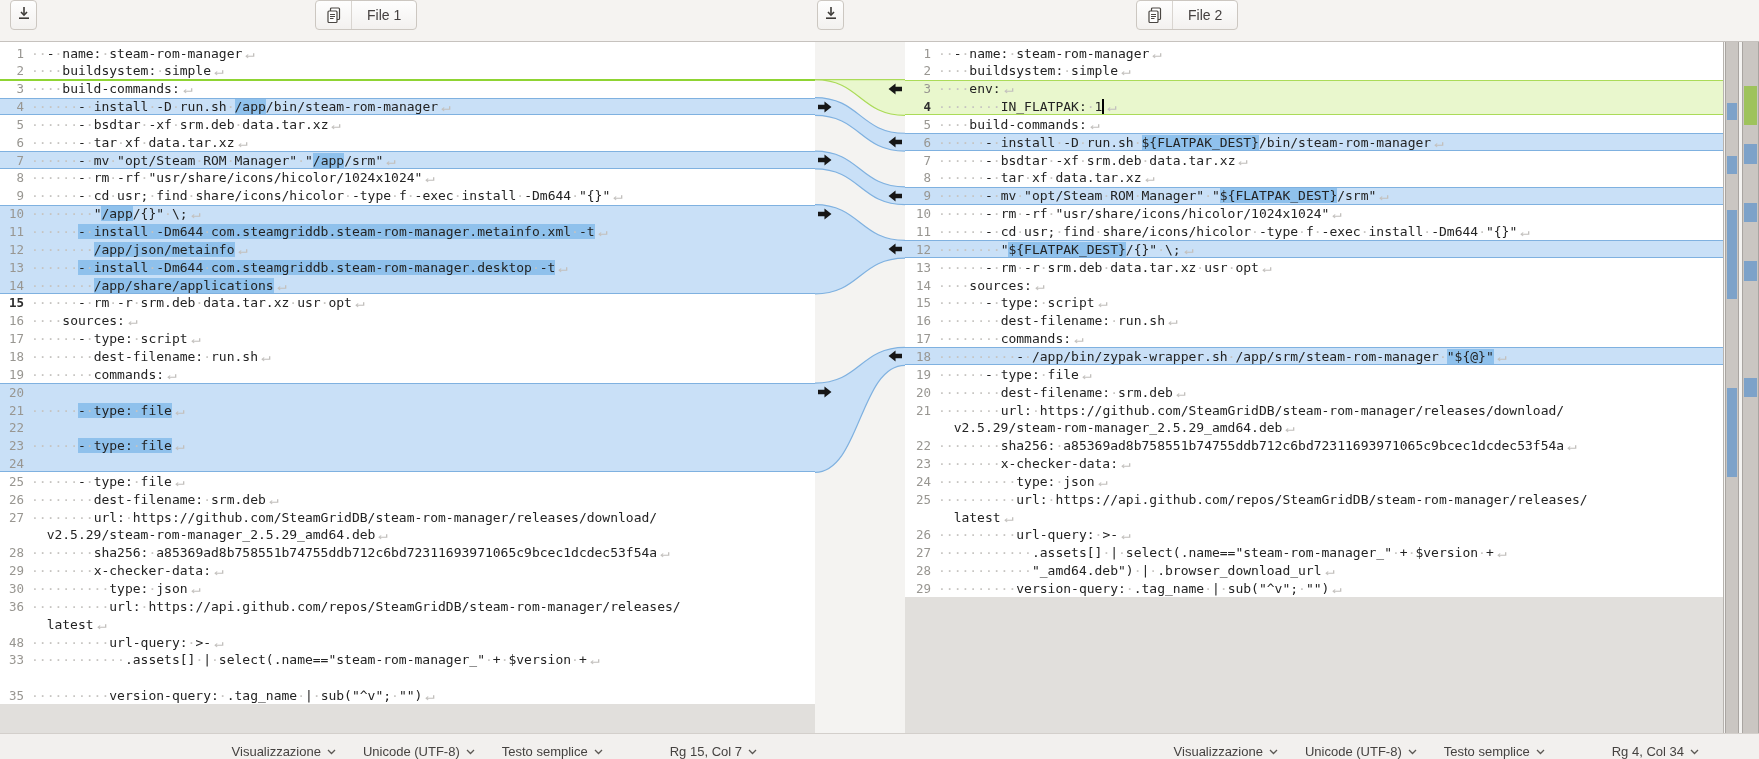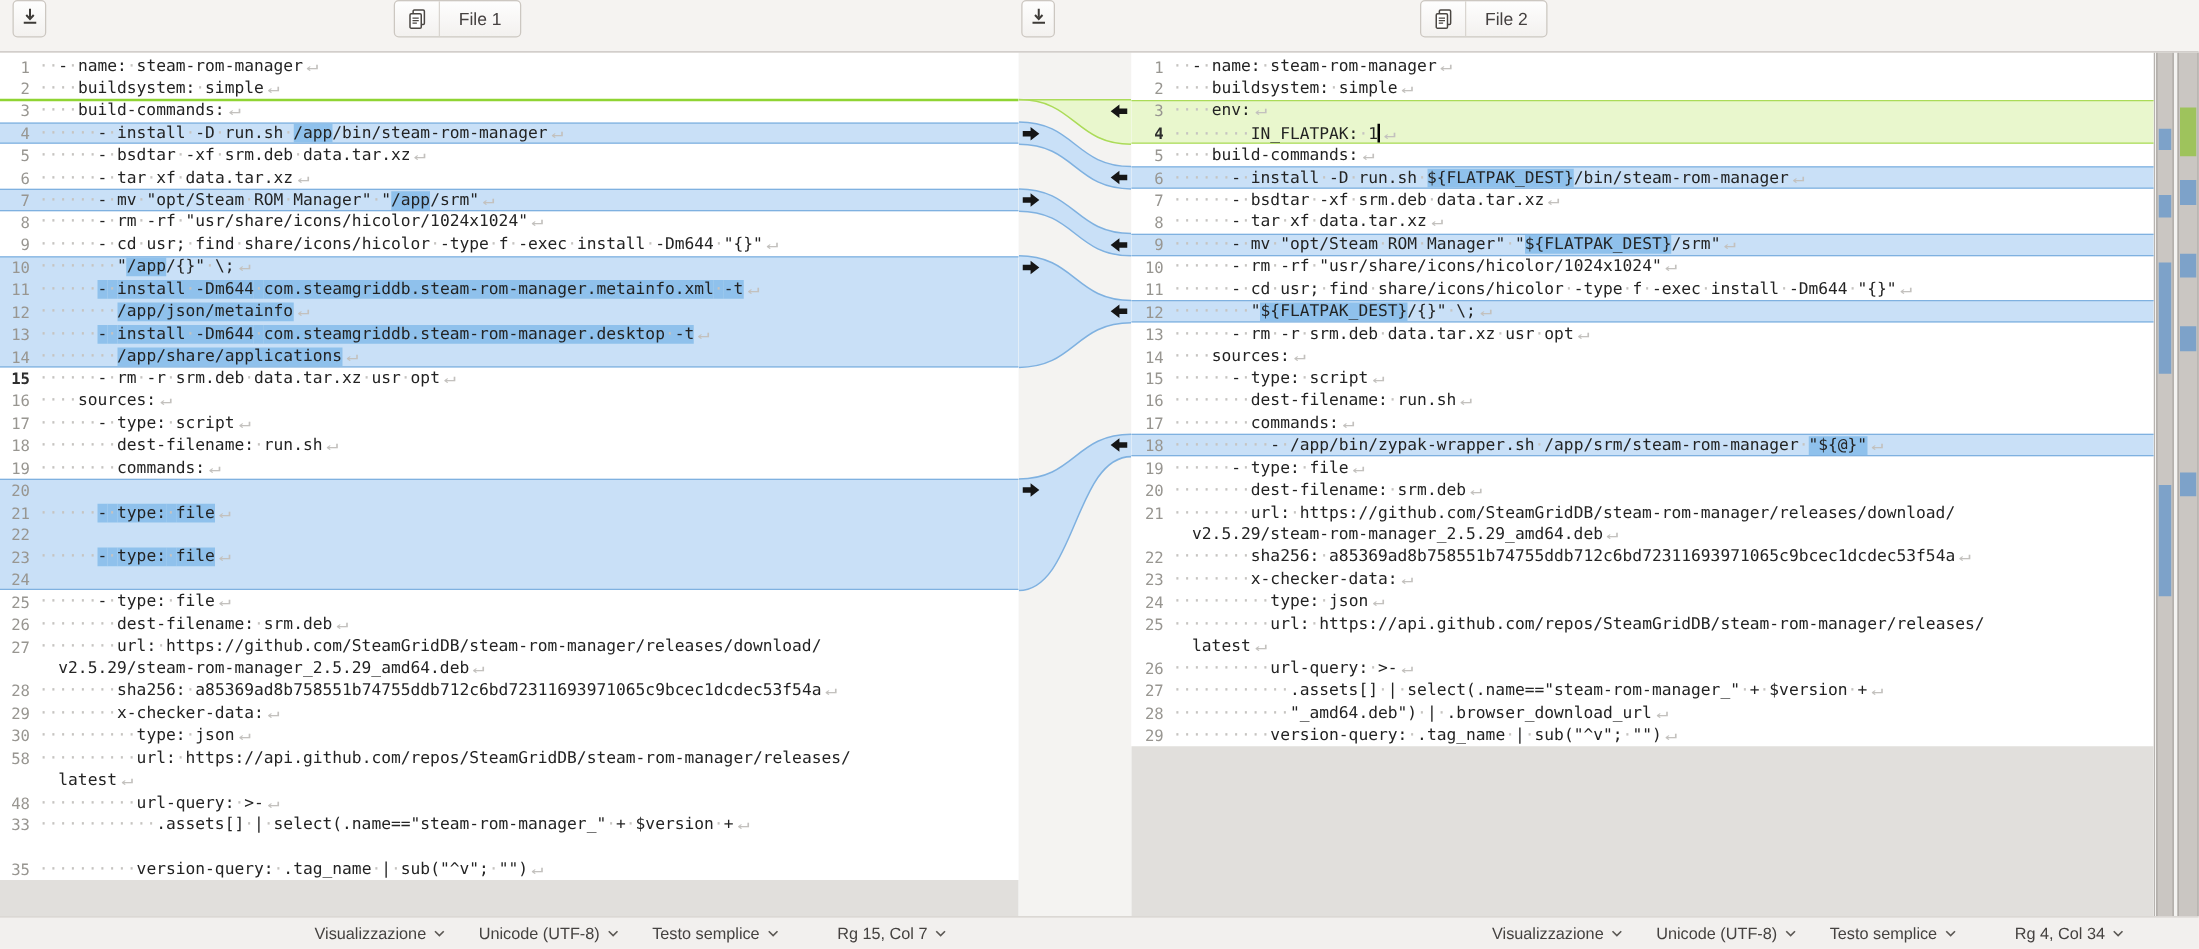--- a/index.html
+++ b/index.html
@@ -43,25 +43,25 @@
   .mapbar{position:absolute;top:0;height:691px;background:#cac6c2;border-left:1px solid #a9a5a1;
     border-right:1px solid #a9a5a1;box-sizing:border-box}
   #mapA{left:1725px;width:14px}
   #mapB{left:1742px;width:17px}
   .seg{position:absolute;left:1px;right:1px}
   .seg.blue{background:var(--map-blue)}
   .seg.green{background:var(--map-green)}
   
   .statusbar{position:absolute;left:0;bottom:0;width:1759px;height:26px;background:#f2f0ee;
     border-top:1px solid #d3cfcb;box-sizing:border-box;display:flex;font-size:13px;color:#454240;z-index:5}
-  .sgroup{display:flex;align-items:center;justify-content:flex-end;gap:27px;box-sizing:border-box;height:100%}
+  .sgroup{display:flex;align-items:flex-end;justify-content:flex-end;gap:27px;box-sizing:border-box;height:100%}
   .sgroup.lft{width:815px;padding-right:58px}
   .sgroup.rgt{flex:1;padding-right:60px}
   .sitem{display:flex;align-items:center;gap:6px;cursor:default}
-  .sitem.pos{margin-left:20px}
+  .sitem.pos{margin-left:40px}
 </style>
 </head>
 <body>
 
 <div class="toolbar">
   <div class="tbtn savebtn" style="left:10px">
     <span>
       <svg width="16" height="16" viewBox="0 0 16 16">
           <g stroke="#3d3a37" stroke-width="1.6" fill="none">
       <path d="M8 2v7"></path>
@@ -143,21 +143,21 @@
       <div class="row" style="top: 376.85px;"><span class="num">22</span></div>
       <div class="row" style="top: 394.7px;"><span class="num">23</span><span class="code"><span class="ws">······</span><span class="dk">-</span><span class="ws dk">·</span><span class="dk">type:</span><span class="ws dk">·</span><span class="dk">file</span><span class="eolm">↵</span></span></div>
       <div class="row" style="top: 412.55px;"><span class="num">24</span></div>
       <div class="row" style="top: 430.4px;"><span class="num">25</span><span class="code"><span class="ws">······</span><span>-</span><span class="ws">·</span><span>type:</span><span class="ws">·</span><span>file</span><span class="eolm">↵</span></span></div>
       <div class="row" style="top: 448.25px;"><span class="num">26</span><span class="code"><span class="ws">········</span><span>dest-filename:</span><span class="ws">·</span><span>srm.deb</span><span class="eolm">↵</span></span></div>
       <div class="row" style="top: 466.1px;"><span class="num">27</span><span class="code"><span class="ws">········</span><span>url:</span><span class="ws">·</span><span>https://github.com/SteamGridDB/steam-rom-manager/releases/download/</span></span></div>
       <div class="row" style="top: 483.95px;"><span class="num"></span><span class="code" style="padding-left: 2ch;"><span>v2.5.29/steam-rom-manager_2.5.29_amd64.deb</span><span class="eolm">↵</span></span></div>
       <div class="row" style="top: 501.8px;"><span class="num">28</span><span class="code"><span class="ws">········</span><span>sha256:</span><span class="ws">·</span><span>a85369ad8b758551b74755ddb712c6bd72311693971065c9bcec1dcdec53f54a</span><span class="eolm">↵</span></span></div>
       <div class="row" style="top: 519.65px;"><span class="num">29</span><span class="code"><span class="ws">········</span><span>x-checker-data:</span><span class="eolm">↵</span></span></div>
       <div class="row" style="top: 537.5px;"><span class="num">30</span><span class="code"><span class="ws">··········</span><span>type:</span><span class="ws">·</span><span>json</span><span class="eolm">↵</span></span></div>
-      <div class="row" style="top: 555.35px;"><span class="num">58</span><span class="code"><span class="ws">··········</span><span>url:</span><span class="ws">·</span><span>https://api.github.com/repos/SteamGridDB/steam-rom-manager/releases/</span></span></div>
+      <div class="row" style="top: 555.35px;"><span class="num">36</span><span class="code"><span class="ws">··········</span><span>url:</span><span class="ws">·</span><span>https://api.github.com/repos/SteamGridDB/steam-rom-manager/releases/</span></span></div>
       <div class="row" style="top: 573.2px;"><span class="num"></span><span class="code" style="padding-left: 2ch;"><span>latest</span><span class="eolm">↵</span></span></div>
       <div class="row" style="top: 591.05px;"><span class="num">48</span><span class="code"><span class="ws">··········</span><span>url-query:</span><span class="ws">·</span><span>&gt;-</span><span class="eolm">↵</span></span></div>
       <div class="row" style="top: 608.9px;"><span class="num">33</span><span class="code"><span class="ws">············</span><span>.assets[]</span><span class="ws">·</span><span>|</span><span class="ws">·</span><span>select(.name=="steam-rom-manager_"</span><span class="ws">·</span><span>+</span><span class="ws">·</span><span>$version</span><span class="ws">·</span><span>+</span><span class="eolm">↵</span></span></div>
       <div class="row" style="top: 626.75px; margin-top: 41px;"><span class="num">34</span><span class="code"><span class="ws">············</span><span>"_amd64.deb")</span><span class="ws">·</span><span>|</span><span class="ws">·</span><span>.browser_download_url</span><span class="eolm">↵</span></span></div>
       <div class="row" style="top: 644.6px;"><span class="num">35</span><span class="code"><span class="ws">··········</span><span>version-query:</span><span class="ws">·</span><span>.tag_name</span><span class="ws">·</span><span>|</span><span class="ws">·</span><span>sub("^v";</span><span class="ws">·</span><span>"")</span><span class="eolm">↵</span></span></div>
       <div class="eof" style="top: 662.45px; height: 28.55px;"></div>
     </div>
   <div id="gut">
       <svg width="90" height="691" viewBox="0 0 90 691">
         <path d="M0 37.7 C45 37.7 45 37.7 90 37.7 L90 73.4 C45 73.4 45 37.7 0 37.7 Z" fill="#e9f7cd"></path>

